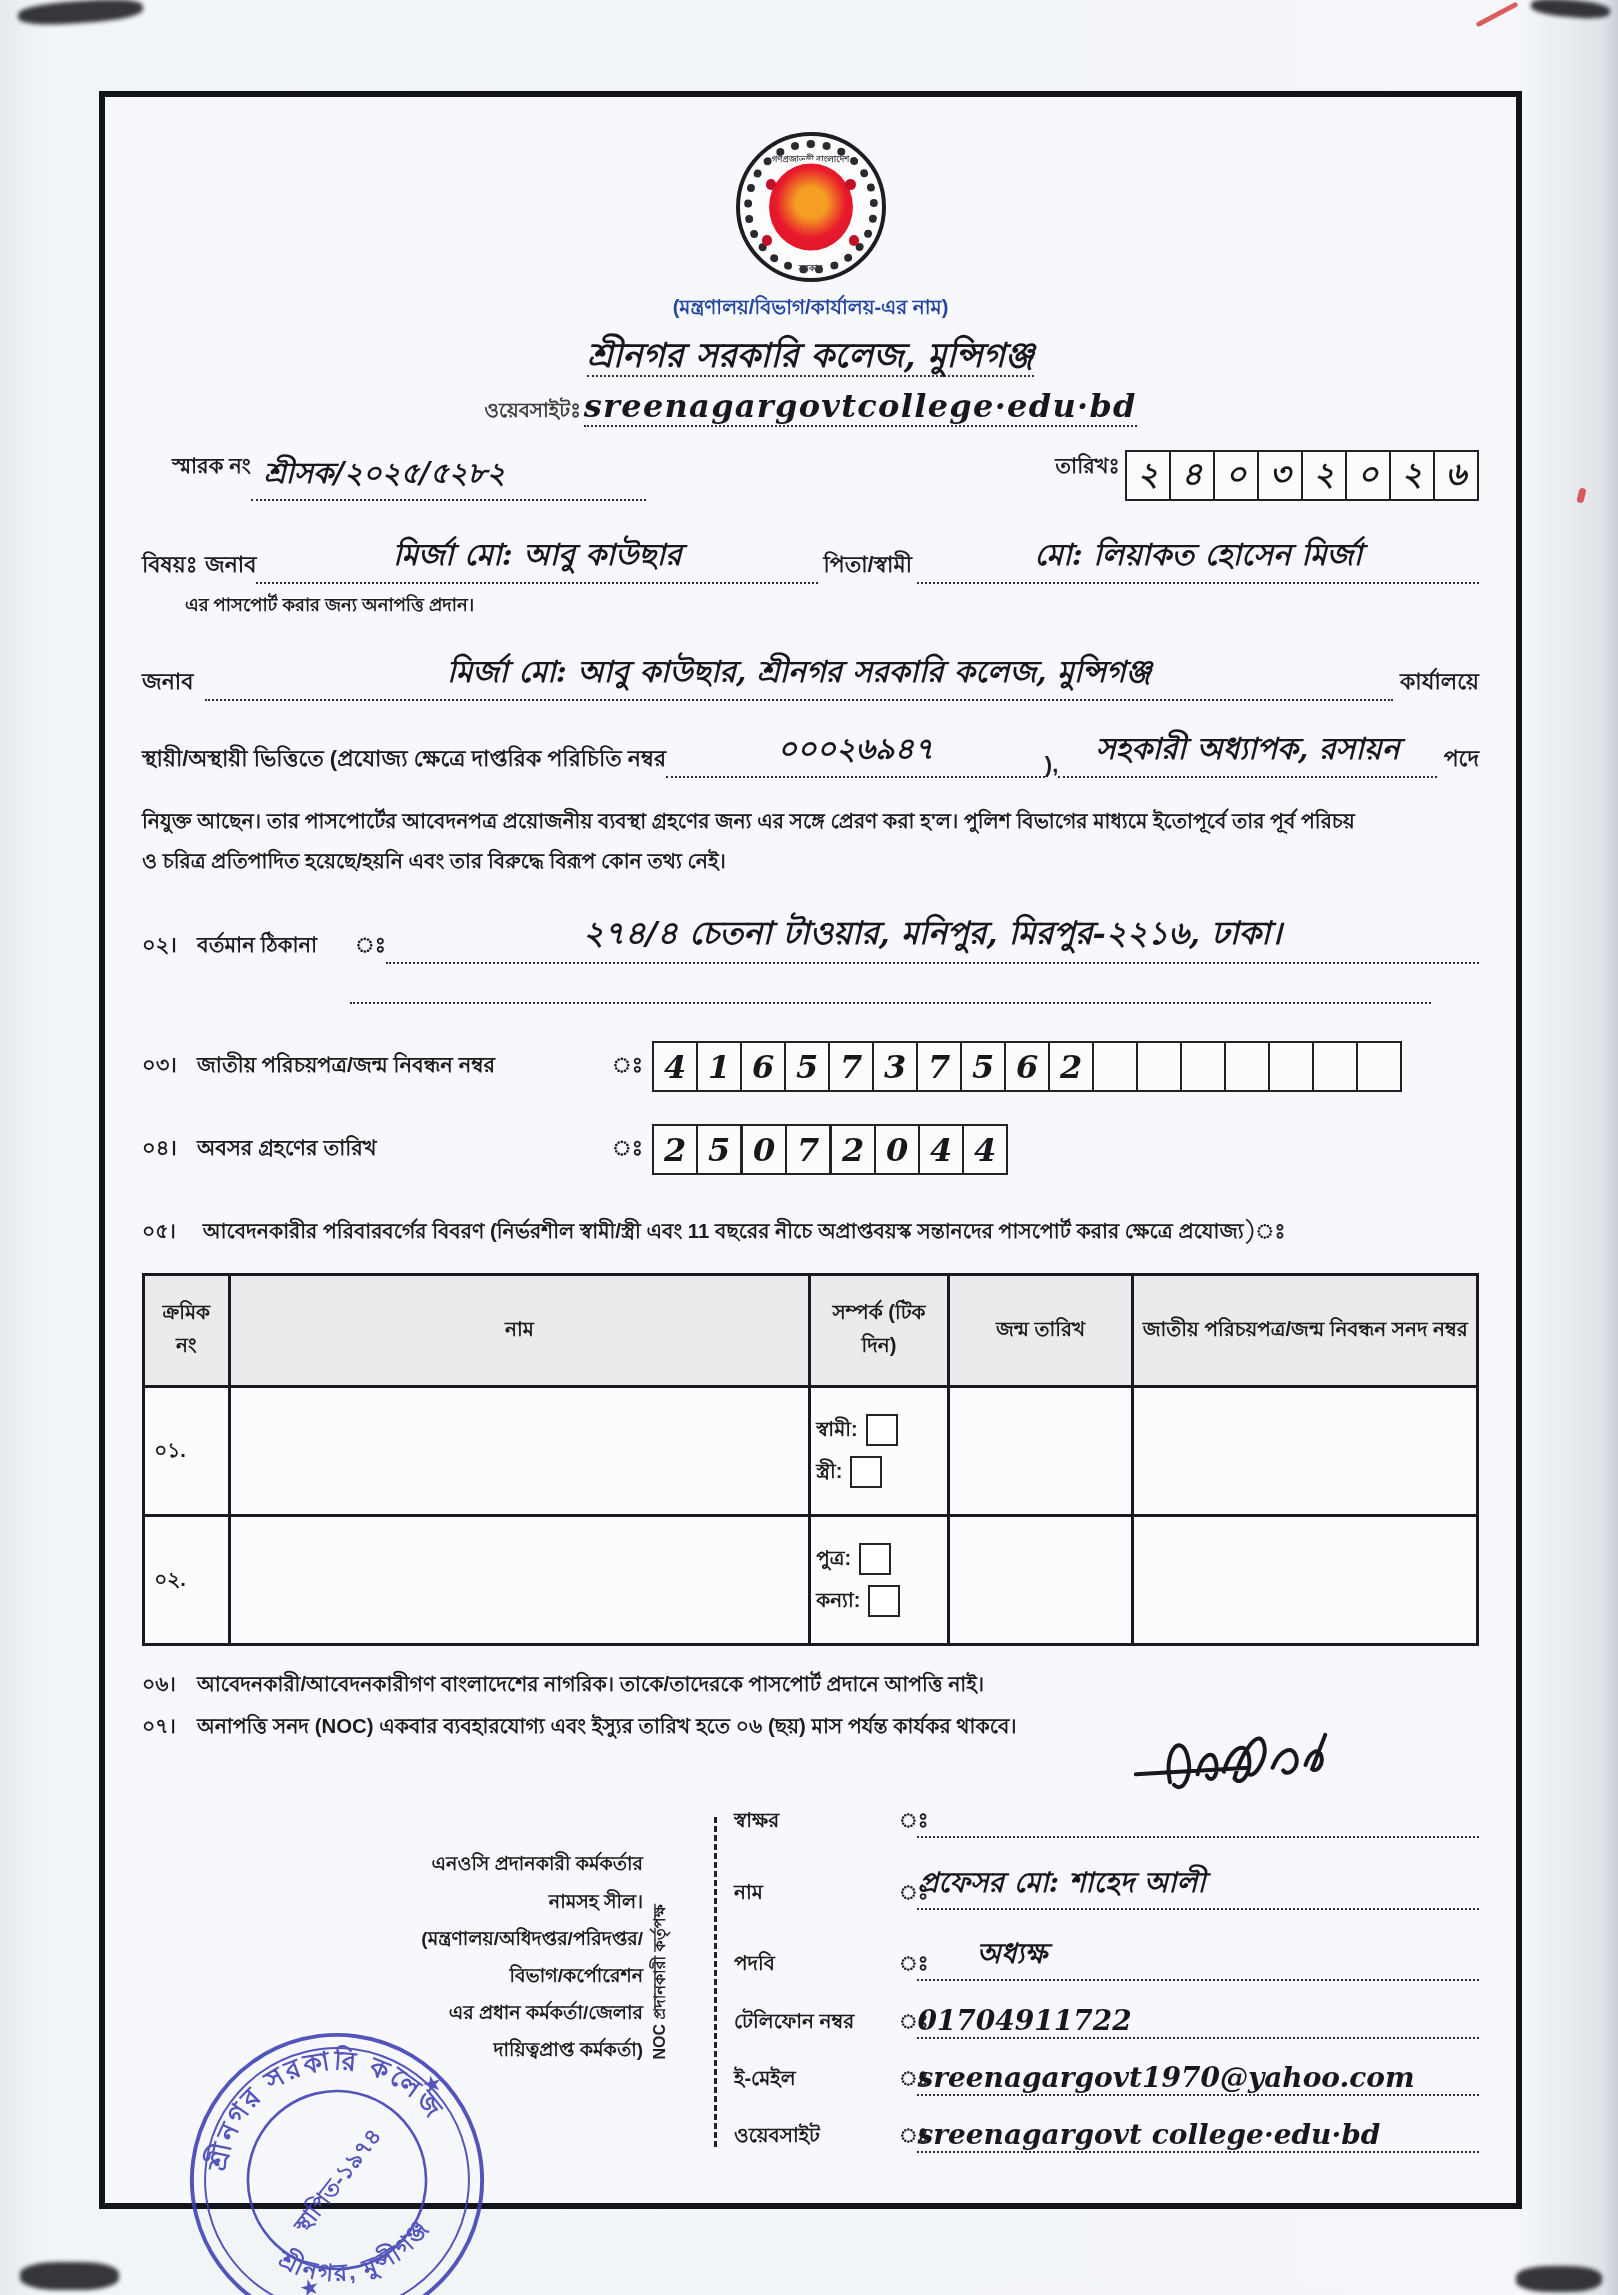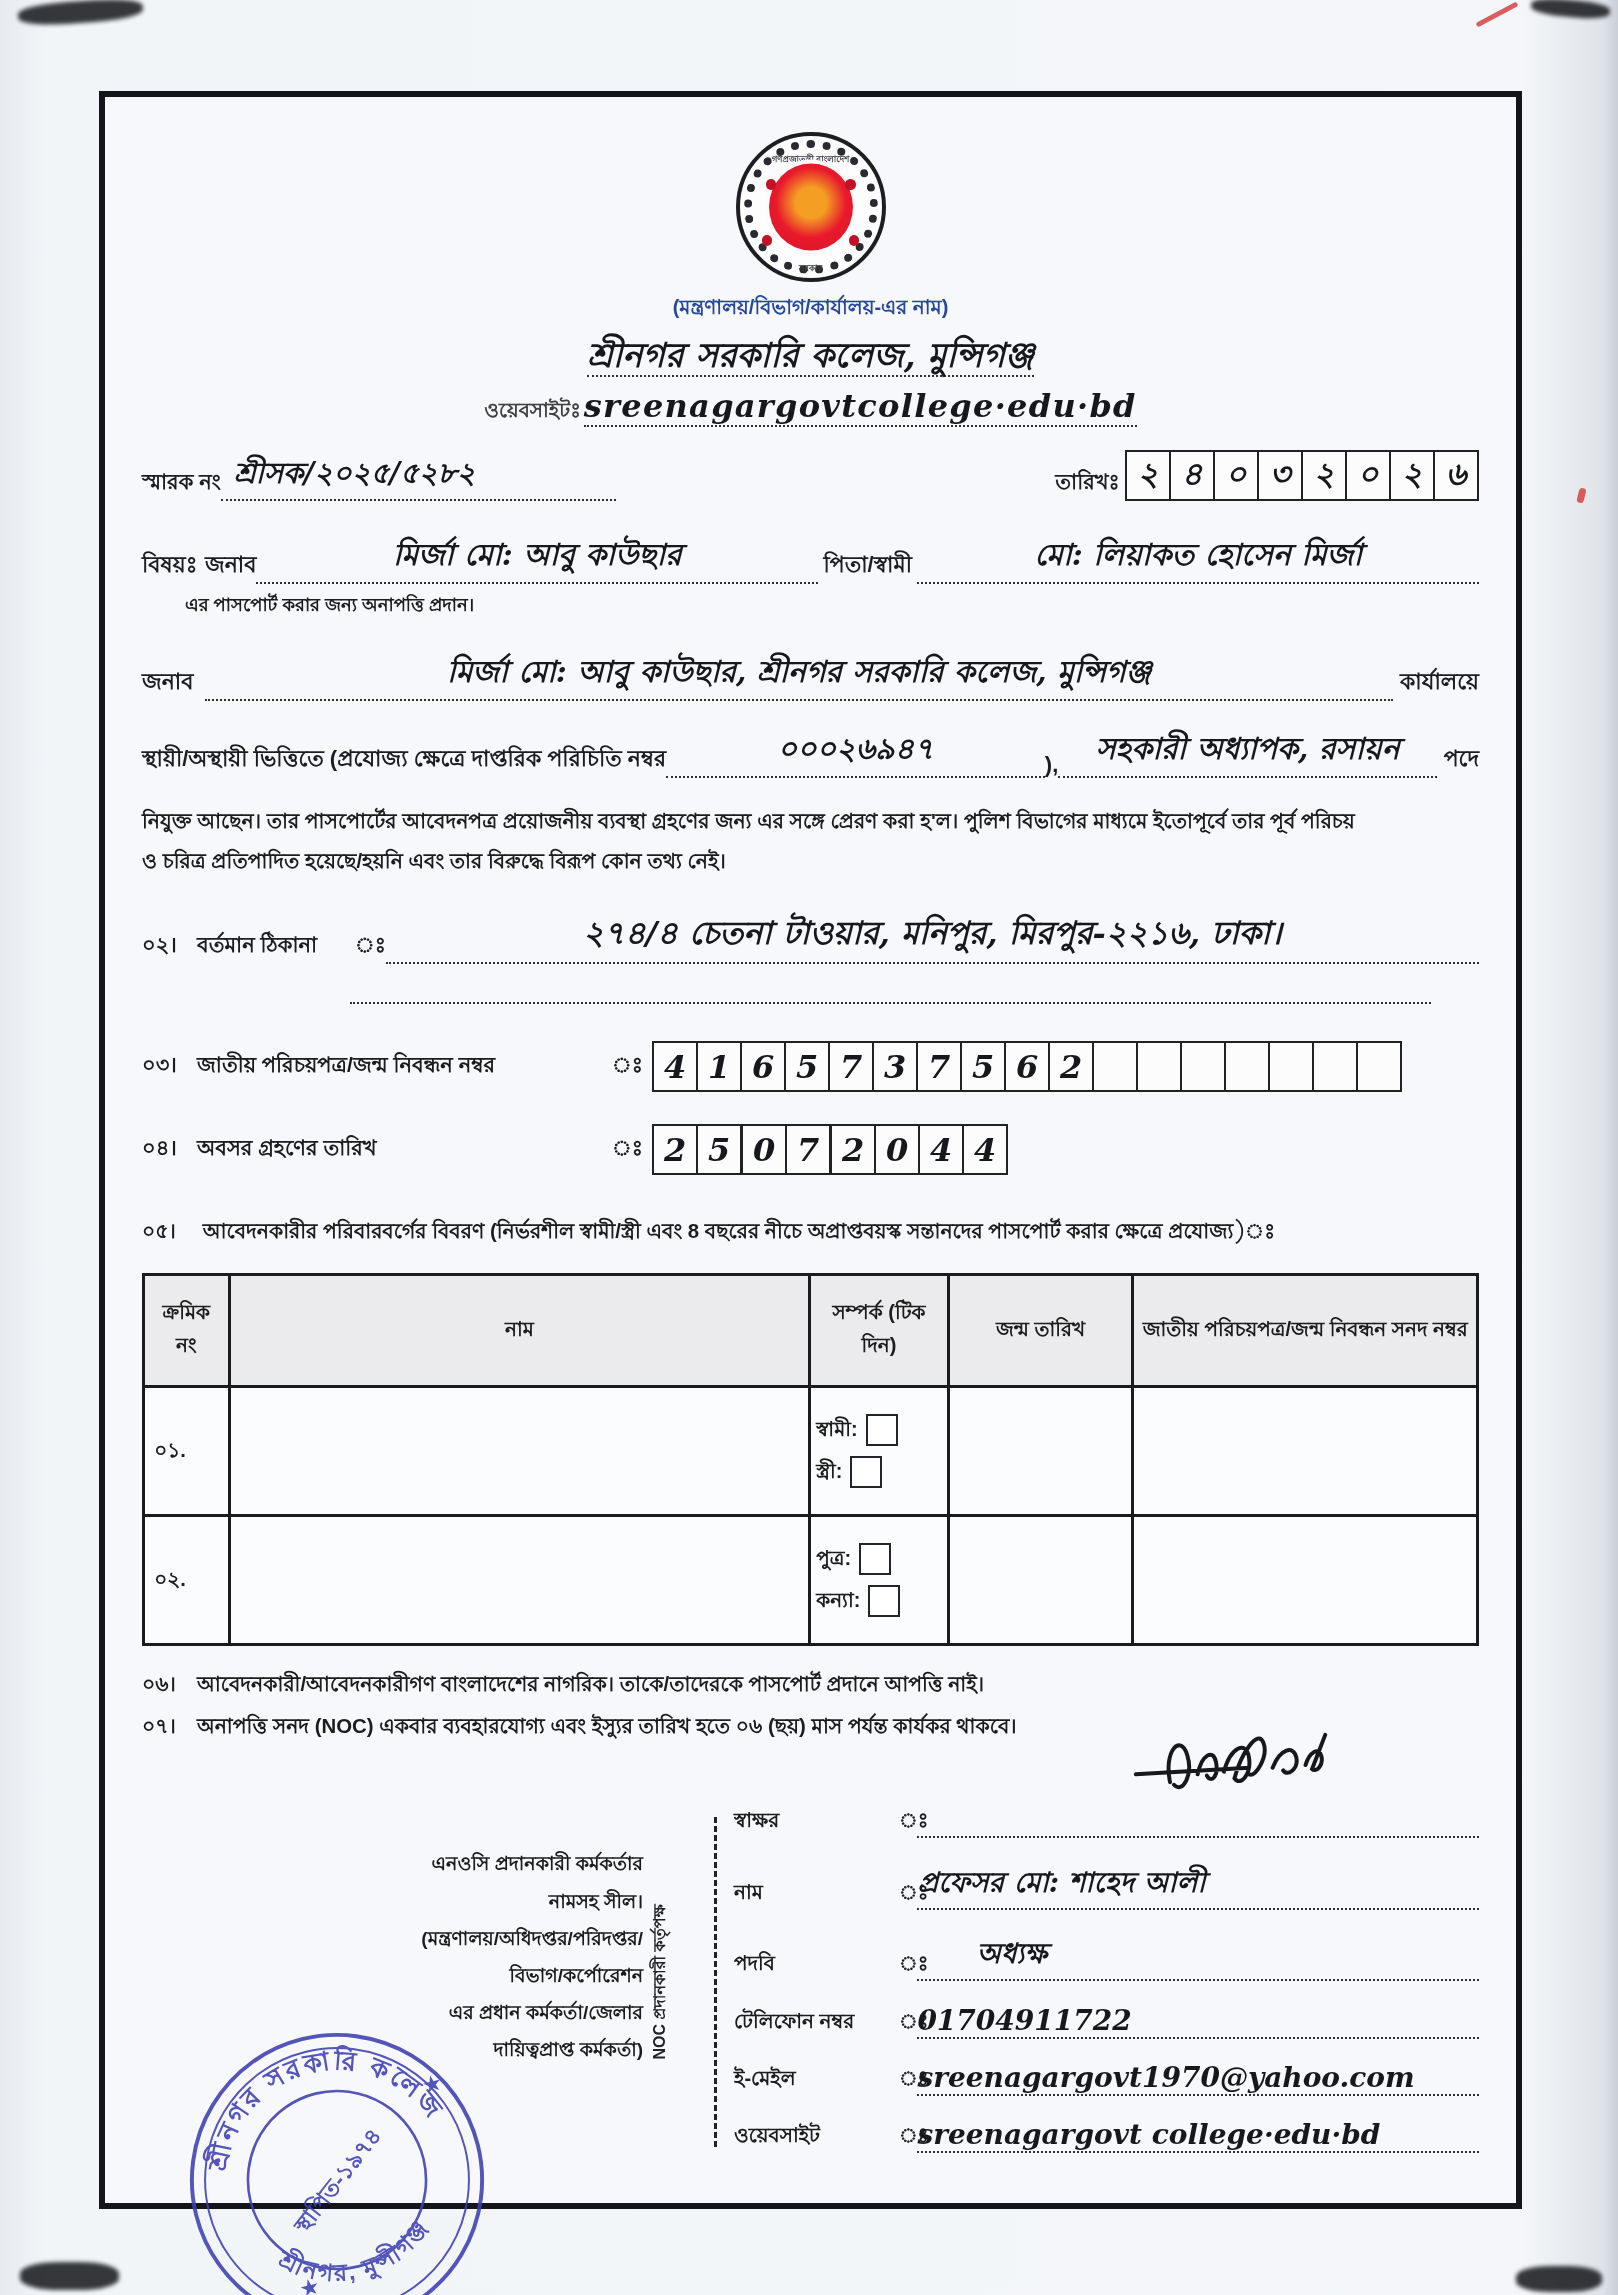--- a/index.html
+++ b/index.html
@@ -39,21 +39,21 @@
   .dotted{border-bottom:2.6px dotted #2e2e31;}
   .blue{color:#404040;font-weight:bold;}
   .print{font-weight:bold;color:#1d1d20;}
 
   .office-line{margin:4px auto 0 auto;text-align:center;}
   .office-line .hw{font-size:34px;}
   .site-line{margin:1.3px auto 0 auto;text-align:center;}
   .site-line .blue{font-size:20px;}
   .site-line .hw{font-size:32px;letter-spacing:1.3px;}
 
-  .memo-row{margin-top:22.4px;display:flex;align-items:flex-end;font-size:21px;}
+  .memo-row{margin-top:22.4px;display:flex;font-size:21px;margin-left:30px;}
   .memo-row .hw{font-size:29px;}
   .cells{display:inline-flex;border:2.6px solid #222;background:#fcfcfd;}
   .cells .cell{width:42px;height:47px;border-right:2px solid #222;display:flex;align-items:center;justify-content:center;
                font-family:"DejaVu Serif",serif;font-style:italic;font-weight:600;font-size:32px;color:#17181c;}
   .cells .cell:last-child{border-right:none;}
 
   .subj-row{margin-top:30px;display:flex;align-items:flex-end;font-size:22px;}
   .subj-row .hw{font-size:30px;}
   .fillhw{flex:1;text-align:center;border-bottom:2.6px dotted #2e2e31;white-space:nowrap;overflow:visible;}
   .small-line{margin-top:6.6px;font-size:18px;font-weight:bold;padding-left:43px;}
@@ -217,21 +217,21 @@
         <span class="cell" style="border-right-width:3.3px;">7</span>
         <span class="cell">2</span>
         <span class="cell">0</span>
         <span class="cell">4</span>
         <span class="cell">4</span>
       </span>
     </div>
 
     <div class="fam-head">
       <span class="num">০৫।</span>
-      <span>আবেদনকারীর পরিবারবর্গের বিবরণ (নির্ভরশীল স্বামী/স্ত্রী এবং 8 বছরের নীচে অপ্রাপ্তবয়স্ক সন্তানদের পাসপোর্ট করার ক্ষেত্রে প্রযোজ্য)ঃ</span>
+      <span>আবেদনকারীর পরিবারবর্গের বিবরণ (নির্ভরশীল স্বামী/স্ত্রী এবং 11 বছরের নীচে অপ্রাপ্তবয়স্ক সন্তানদের পাসপোর্ট করার ক্ষেত্রে প্রযোজ্য)ঃ</span>
     </div>
 
     <table class="fam">
       <tbody>
           <tr>
         <th style="width:72px;">ক্রমিক নং</th>
         <th style="width:567px;">নাম</th>
         <th style="width:125px;">সম্পর্ক (টিক দিন)</th>
         <th style="width:171px;">জন্ম তারিখ</th>
         <th>জাতীয় পরিচয়পত্র/জন্ম নিবন্ধন সনদ নম্বর</th>

